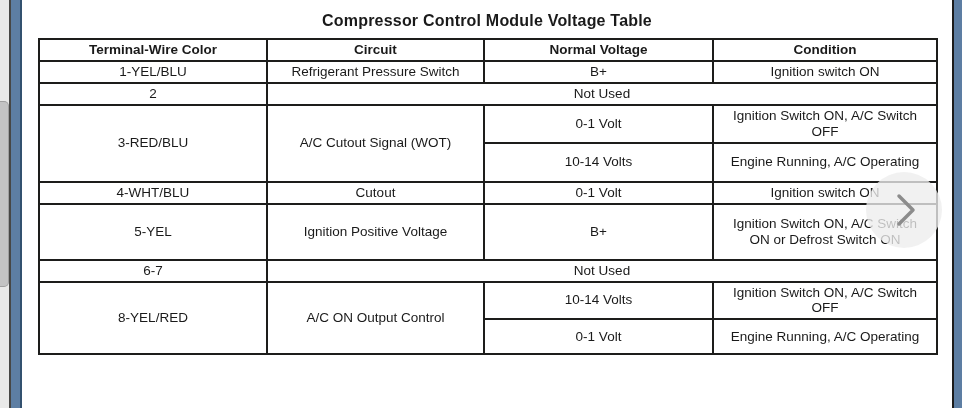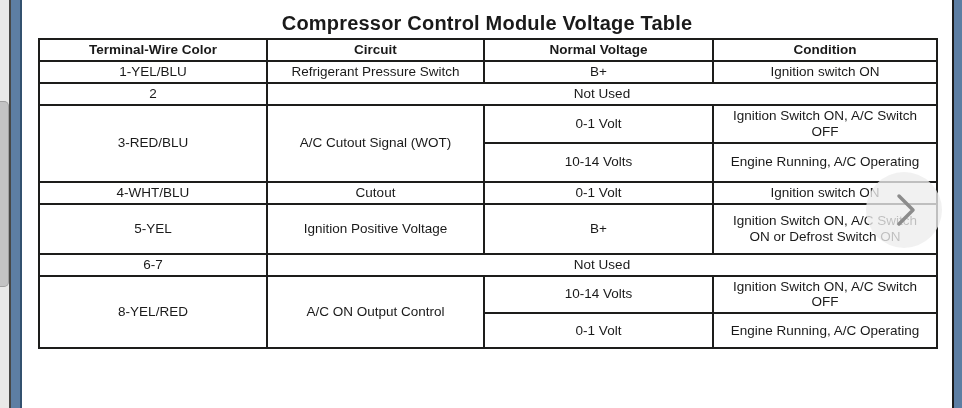--- a/index.html
+++ b/index.html
@@ -14,40 +14,40 @@
   .left-pill{position:absolute;left:0;top:101px;width:8px;height:184px;background:#c3c3c3;border:1px solid #9f9f9f;border-left:none;border-radius:0 5px 5px 0;}
   .left-darkline{position:absolute;left:9px;top:0;width:2px;height:408px;background:#474745;}
   .left-bluebar{position:absolute;left:11px;top:0;width:9px;height:408px;background:#5d7ea3;}
   .left-bluebar-edge{position:absolute;left:20px;top:0;width:2px;height:408px;background:#33516f;}
   .right-blackline{position:absolute;left:952px;top:0;width:2px;height:408px;background:#1c1c1c;}
   .right-bluebar{position:absolute;left:954px;top:0;width:8px;height:408px;background:#5d7ea3;}
 
   
   .doc-title{
     position:absolute;left:38px;top:12px;width:898px;
-    text-align:center;font-weight:bold;font-size:20px;letter-spacing:0.2px;
+    text-align:center;font-weight:bold;font-size:16px;letter-spacing:0.2px;
   }
 
   
   .tbl-wrap{position:absolute;left:38px;top:38px;width:898px;}
   table{border-collapse:collapse;table-layout:fixed;width:898px;font-size:13.5px;}
   td,th{
     border:2px solid #1d1d1b;
     text-align:center;vertical-align:middle;
     padding:2px 8px;line-height:1.18;
     overflow:hidden;
   }
   th{font-weight:bold;font-size:13.5px;border-radius:7px;}
   tr.h-head{height:20px;}
   tr.h-r1{height:20px;padding-left:11px;}
   tr.h-r2{height:22px;}
   tr.h-r3a{height:37px;}
   tr.h-r3b{height:39px;}
   tr.h-r4{height:21px;margin-left:17px;}
-  tr.h-r5{height:50px;}
+  tr.h-r5{height:56px;}
   tr.h-r6{height:21px;}
   tr.h-r7a{height:35px;}
   tr.h-r7b{height:35px;}
 
   
   .next-btn{
     position:absolute;left:866px;top:172px;width:76px;height:76px;
     border-radius:50%;background:rgba(237,237,237,0.78);
     display:flex;align-items:center;justify-content:center;
     z-index:5;cursor:pointer;

